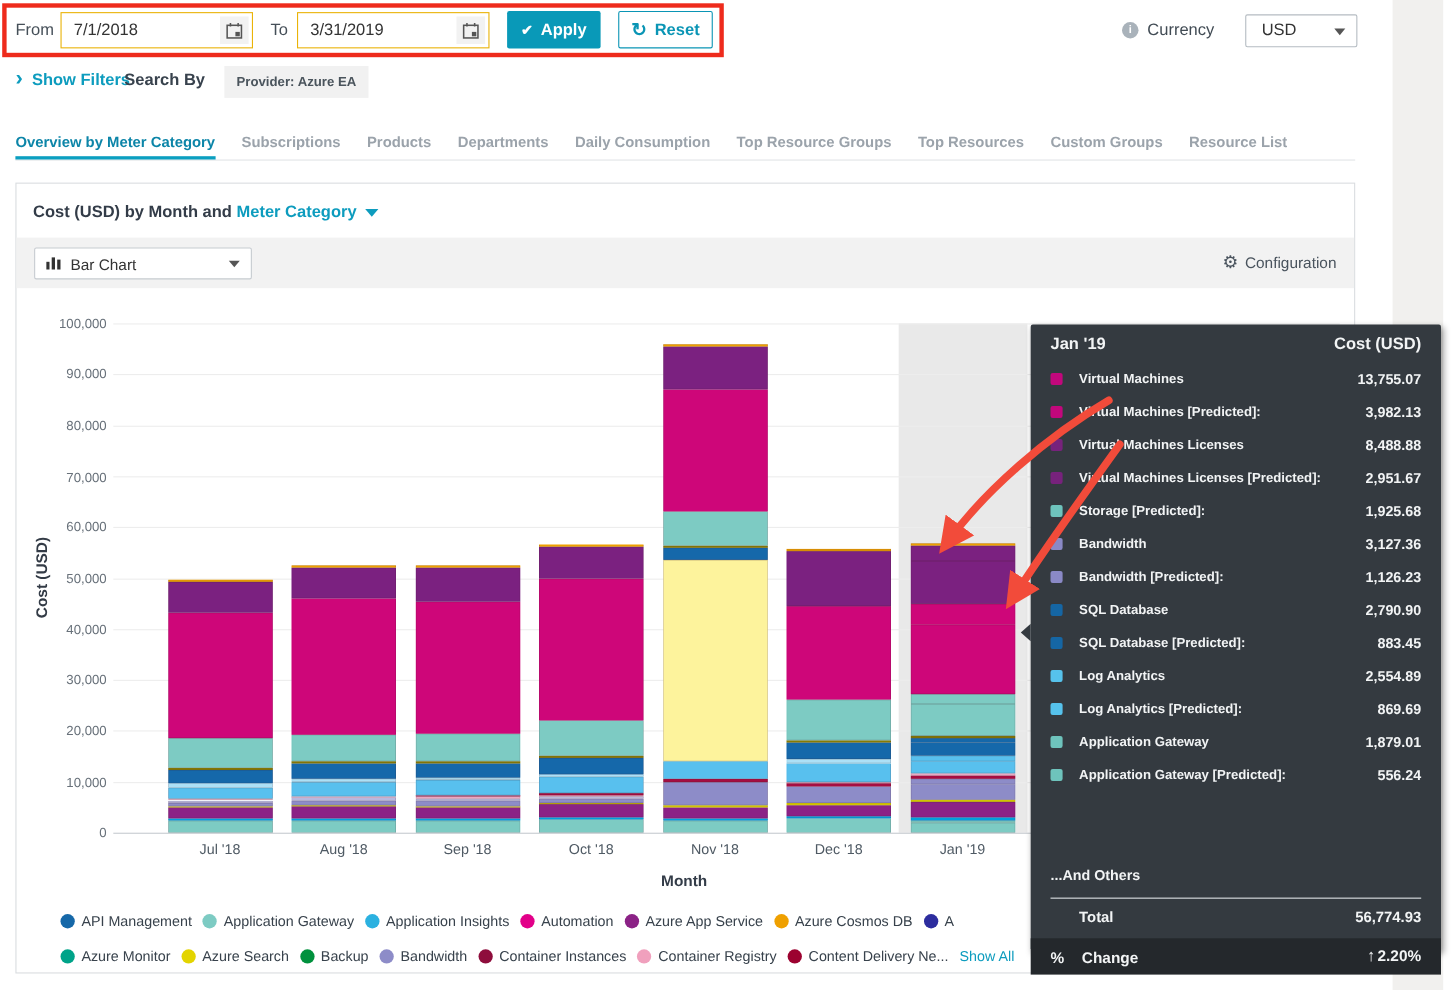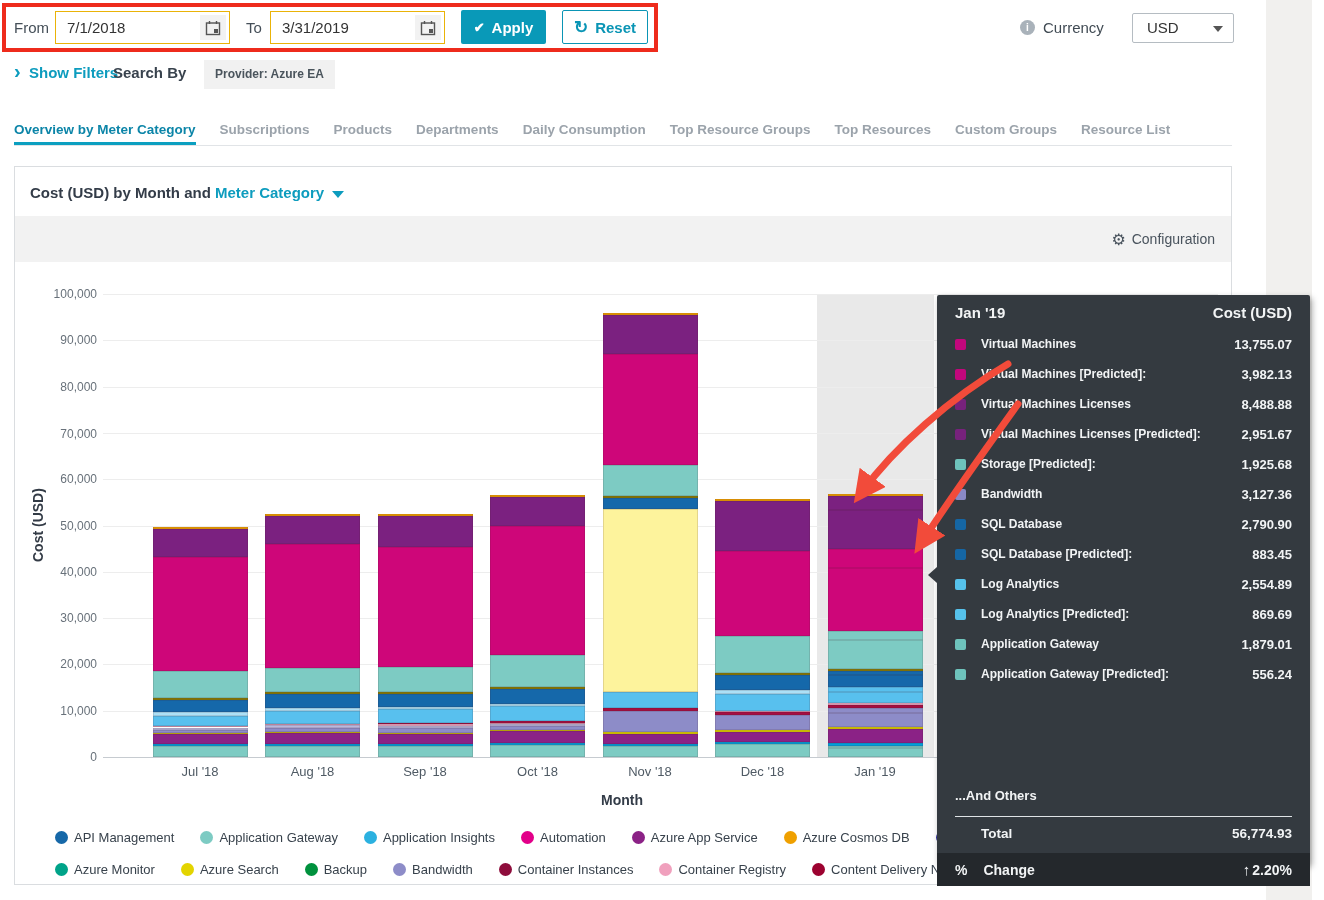--- a/index.html
+++ b/index.html
@@ -58,21 +58,21 @@
   .ytick { width:70px; text-align:right; font-size:12px; color:#68717a; }
   .gridline { background:#ededed; height:1px; }
   #x-axis-line { left:103px; top:757px; width:1115px; height:1px; background:#c6cbd0; }
   .bar-seg { box-shadow: inset 0 0 0 0.5px rgba(70,30,40,.28); }
   .hatch { background-image:repeating-linear-gradient(45deg, rgba(45,8,45,.5) 0 3px, rgba(0,0,0,0) 3px 9px); }
   .xlabel { width:100px; text-align:center; font-size:13px; color:#4f5a64; }
   #month-label { left:572px; top:792px; width:100px; text-align:center; font-size:14px; font-weight:bold; color:#333c48; }
   #highlight-band { background:#e9e9e9; }
 
   
-  .legend-row { left:55px; display:flex; gap:26px; align-items:center; height:18px; }
+  .legend-row { left:55px; display:flex; gap:10px; align-items:center; height:18px; }
   #legend-row-1 { top:828px; } #legend-row-2 { top:860px; }
   .legend-item { display:flex; align-items:center; gap:6px; font-size:13px; color:#38424c; white-space:nowrap; cursor:pointer; }
   .legend-dot { width:13px; height:13px; border-radius:50%; flex:none; }
   #show-all { color:#0d9cbe; font-size:13px; cursor:pointer; }
 
   
   #tooltip { left:937px; top:295px; width:373px; height:569px; background:#343a40; border-radius:2px; z-index:40; box-shadow:2px 3px 6px rgba(0,0,0,.35); color:#f2f4f5; }
   #tooltip::before { content:""; position:absolute; left:-9px; top:272px; border-top:8px solid transparent; border-bottom:8px solid transparent; border-right:9px solid #343a40; }
   #tt-header { position:absolute; left:18px; right:18px; top:9px; display:flex; justify-content:space-between; font-size:15px; font-weight:bold; }
   #tt-rows { position:absolute; left:0; right:0; top:34px; }
@@ -150,20 +150,29 @@
     <div class="tab">Custom Groups</div>
     <div class="tab">Resource List</div>
   </div>
 
 <div class="abs" id="card"></div>
 <div class="abs" id="panel-title">
   <span>Cost (USD) by Month and</span>
   <span class="link">Meter Category</span><span id="title-caret"></span>
 </div>
 <div class="abs" id="toolbar">
+  <div class="abs" id="chart-type-select">
+    <svg width="14" height="13" viewBox="0 0 14 13">
+        <rect x="0" y="5" width="3" height="7" fill="#333"></rect>
+        <rect x="5" y="1" width="3" height="11" fill="#333"></rect>
+        <rect x="10" y="3" width="3" height="9" fill="#333"></rect>
+      </svg>
+    <span>Bar Chart</span>
+    <span class="caret-down" id="chart-type-caret"></span>
+  </div>
   <div class="abs" id="config-btn">
     <span id="gear-icon">⚙</span>
     <span>Configuration</span>
   </div>
 </div>
 
 <div class="abs" id="ylabel">Cost (USD)</div>
 <div class="abs" id="chart-layer" style="left:0;top:0;width:1324px;height:900px;pointer-events:none;">
     <div class="abs" id="highlight-band" style="left: 817px; top: 294px; width: 117px; height: 463px; background: rgb(233, 233, 233);"></div>
     <div class="ytick abs" style="left: 27px; top: 750px;">0</div>
@@ -402,20 +411,25 @@
         <span class="tt-swatch" style="background: rgb(110, 195, 188);"></span>
         <span class="tt-label">Storage [Predicted]:</span>
         <span class="tt-value">1,925.68</span>
       </div>
       <div class="tt-row">
         <span class="tt-swatch" style="background: rgb(138, 137, 198);"></span>
         <span class="tt-label">Bandwidth</span>
         <span class="tt-value">3,127.36</span>
       </div>
       <div class="tt-row">
+        <span class="tt-swatch" style="background: rgb(138, 137, 198);"></span>
+        <span class="tt-label">Bandwidth [Predicted]:</span>
+        <span class="tt-value">1,126.23</span>
+      </div>
+      <div class="tt-row">
         <span class="tt-swatch" style="background: rgb(21, 102, 164);"></span>
         <span class="tt-label">SQL Database</span>
         <span class="tt-value">2,790.90</span>
       </div>
       <div class="tt-row">
         <span class="tt-swatch" style="background: rgb(21, 102, 164);"></span>
         <span class="tt-label">SQL Database [Predicted]:</span>
         <span class="tt-value">883.45</span>
       </div>
       <div class="tt-row">

